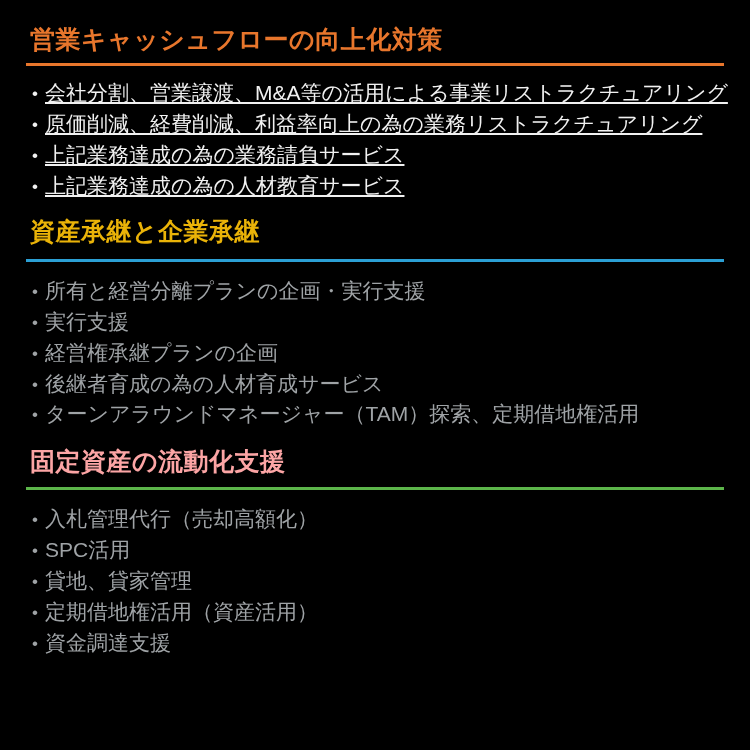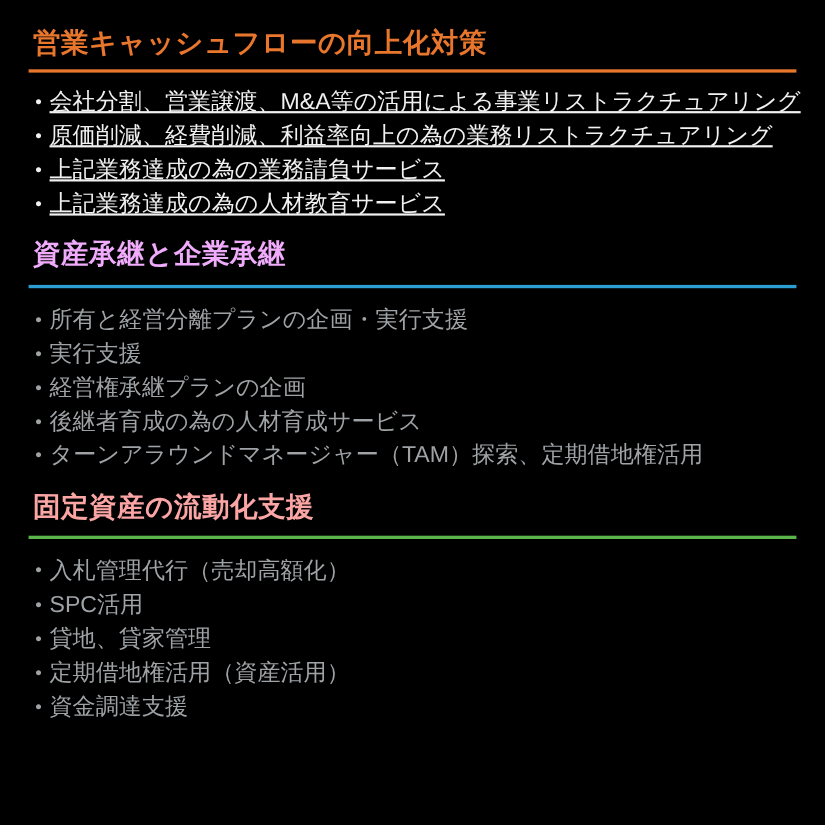--- a/index.html
+++ b/index.html
@@ -57,21 +57,21 @@
     font-size: 17px;
     vertical-align: 1px;
   }
   
   .sec1 .section-heading { color: #e8762c; }
   .sec1 .rule { background: #e8762c; }
   .sec1 .item { color: #f1f1f1; text-decoration: underline; }
   .sec1 .bullet { color: #f1f1f1; }
   
   .sec2 { margin-top: 14px; }
-  .sec2 .section-heading { color: #f0abfc; }
+  .sec2 .section-heading { color: #eab308; }
   .sec2 .rule { background: #2b9fd4; }
   .sec2 .item { color: #9fa3a6; }
   .sec2 .bullet { color: #9fa3a6; }
   
   .sec3 { margin-top: 16px; }
   .sec3 .section-heading { color: #fca5a5; }
   .sec3 .rule { background: #5cb54a; }
   .sec3 .item { color: #9fa3a6; }
   .sec3 .bullet { color: #9fa3a6; }
 

